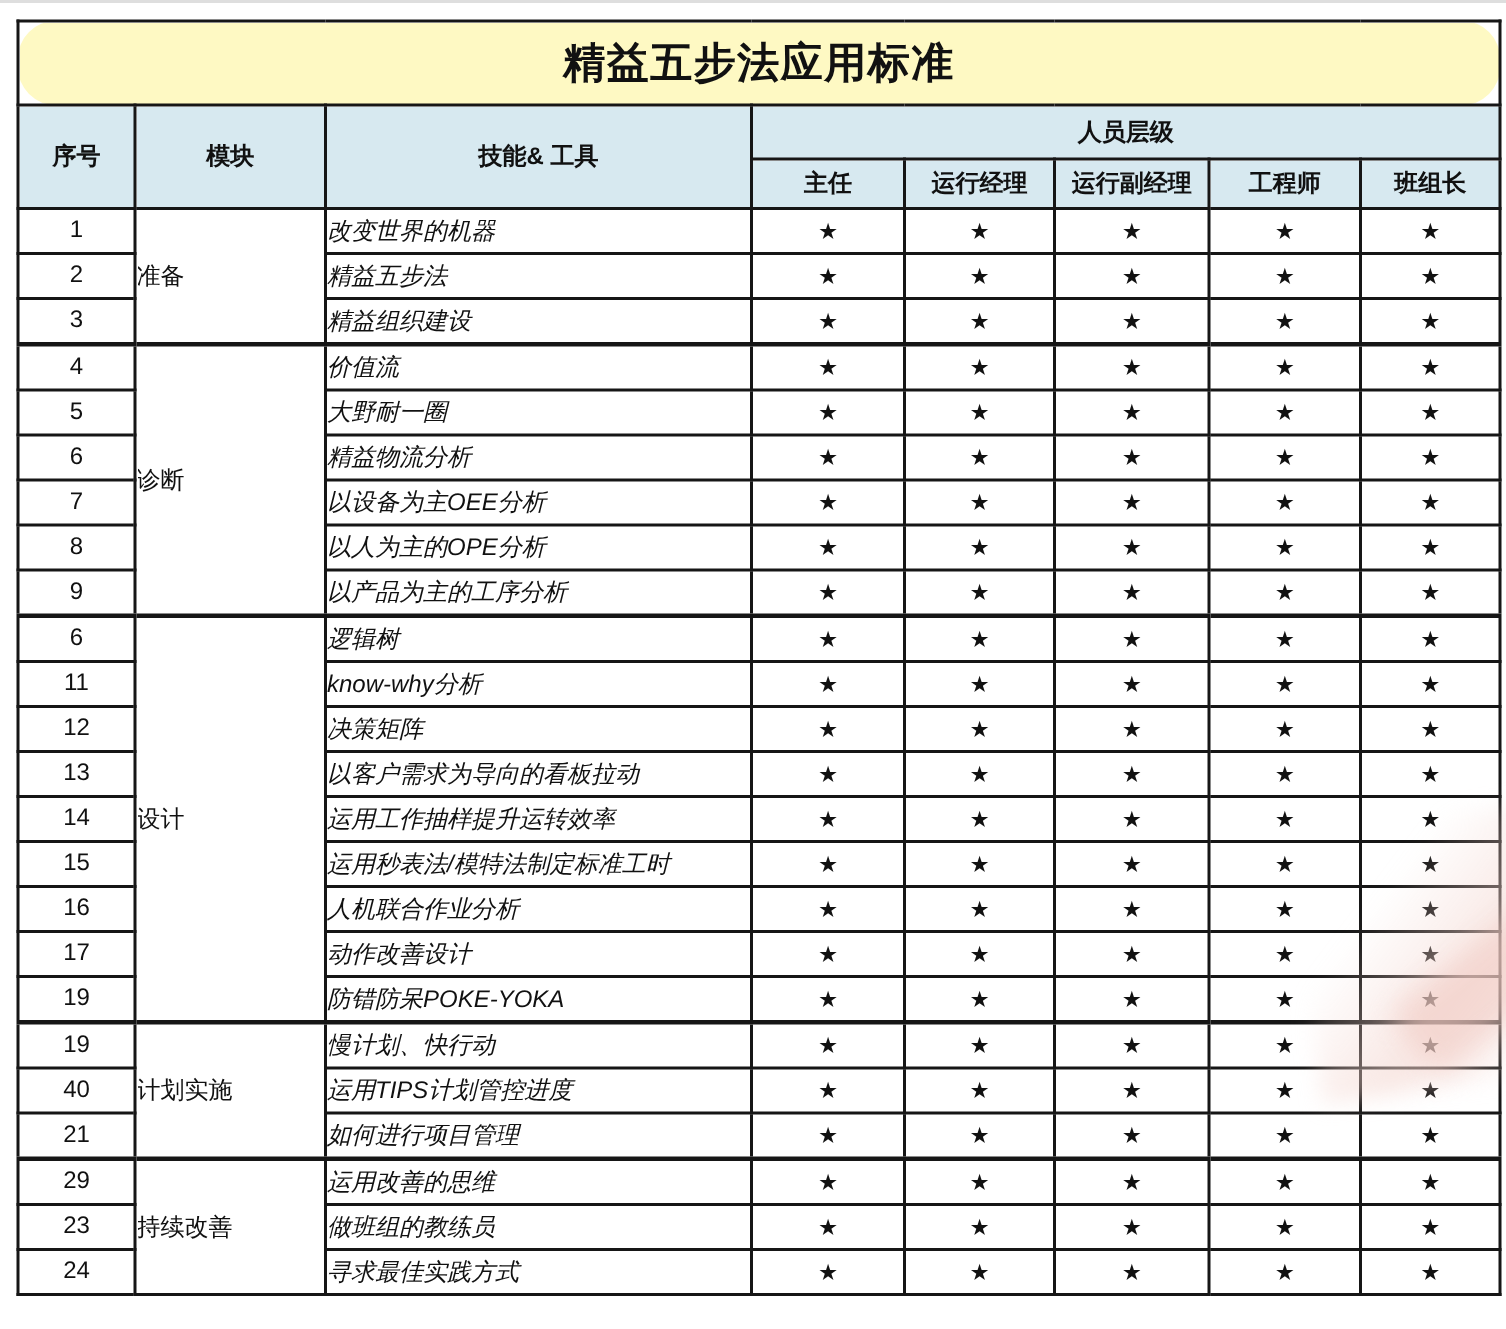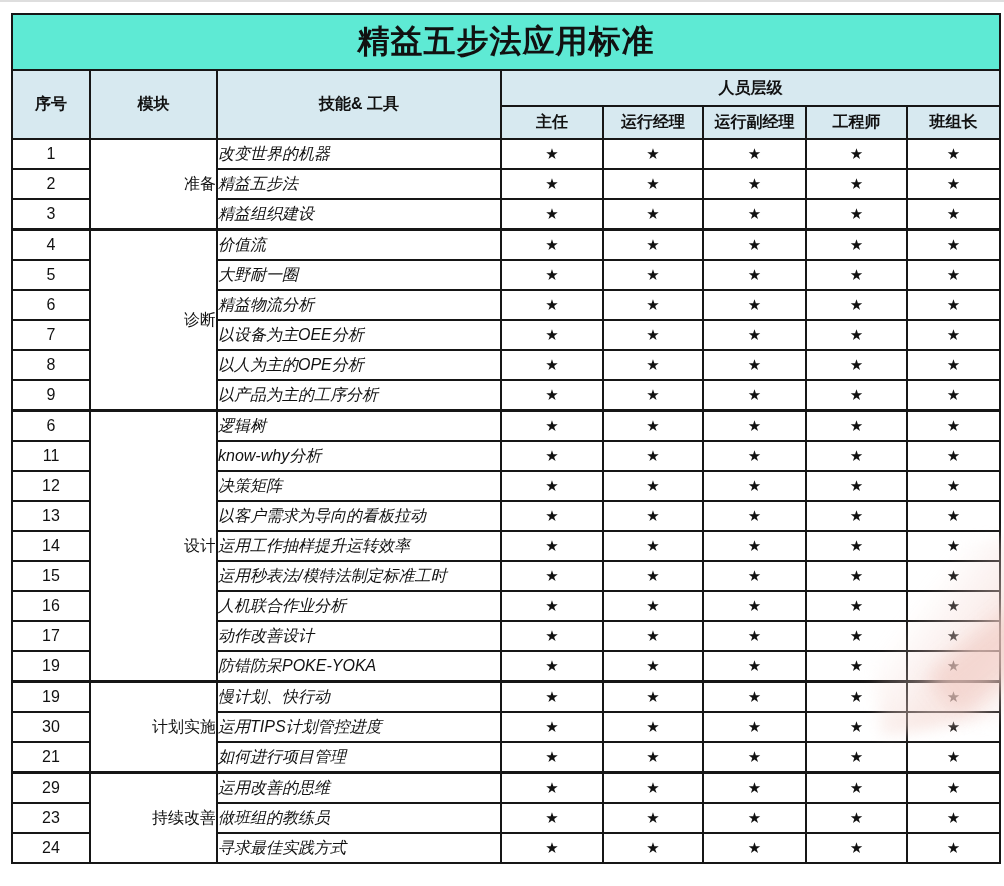--- a/index.html
+++ b/index.html
@@ -19,34 +19,35 @@
   table.std{
     position:absolute;left:11px;top:13px;width:982px;
     border-collapse:collapse;table-layout:fixed;background:#fff;
     border:2.5px solid var(--border-c);
   }
   table.std th, table.std td{
     border:2px solid var(--border-c);
     padding:0;overflow:hidden;white-space:nowrap;
   }
   .title-cell{
-    height:54px;background:#5eead4;
-    font-size:32px;font-weight:bold;text-align:center;letter-spacing:1px;
+    height:54px;background:#fef9c3;
+    font-size:28px;font-weight:bold;text-align:center;letter-spacing:1px;
     border-bottom-width:2.5px !important;
+    border-radius:25px;
   }
   thead th.hc{
     background:var(--header-bg);
     font-size:16px;font-weight:bold;text-align:center;margin-left:48px;
   }
   tr.hrow1{height:36px;}
   tr.hrow2{height:33px;}
   tr.hrow2 th{border-bottom-width:2.5px !important;}
   tbody td{height:28px;font-size:16px;}
   td.c-no{text-align:center;}
-  td.c-mod{text-align:right;border-radius:27px;}
+  td.c-mod{text-align:left;border-radius:27px;}
   td.c-skill{text-align:left;padding-left:7px;font-style:italic;}
   td.c-star{text-align:center;font-size:15px;}
   tr.group-first td{border-top-width:3px;}
   .wm{position:absolute;pointer-events:none;z-index:6;}
   #wm1{
     left:868px;top:540px;width:240px;height:180px;
     background:linear-gradient(135deg, rgba(243,212,205,0) 25%, var(--wm-c) 52%, rgba(243,212,205,0) 78%);
     transform:rotate(-8deg);filter:blur(7px);
   }
   #wm2{
@@ -262,21 +263,21 @@
         <td class="c-no">19</td>
         <td class="c-mod" rowspan="3">计划实施</td>
         <td class="c-skill">慢计划、快行动</td>
         <td class="c-star">★</td>
         <td class="c-star">★</td>
         <td class="c-star">★</td>
         <td class="c-star">★</td>
         <td class="c-star">★</td>
       </tr>
       <tr>
-        <td class="c-no">30</td>
+        <td class="c-no">40</td>
         <td class="c-skill">运用TIPS计划管控进度</td>
         <td class="c-star">★</td>
         <td class="c-star">★</td>
         <td class="c-star">★</td>
         <td class="c-star">★</td>
         <td class="c-star">★</td>
       </tr>
       <tr>
         <td class="c-no">21</td>
         <td class="c-skill">如何进行项目管理</td>

